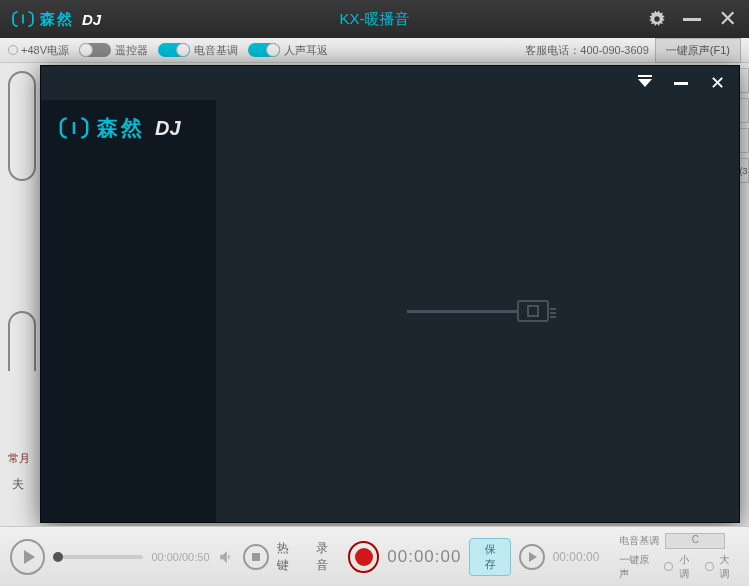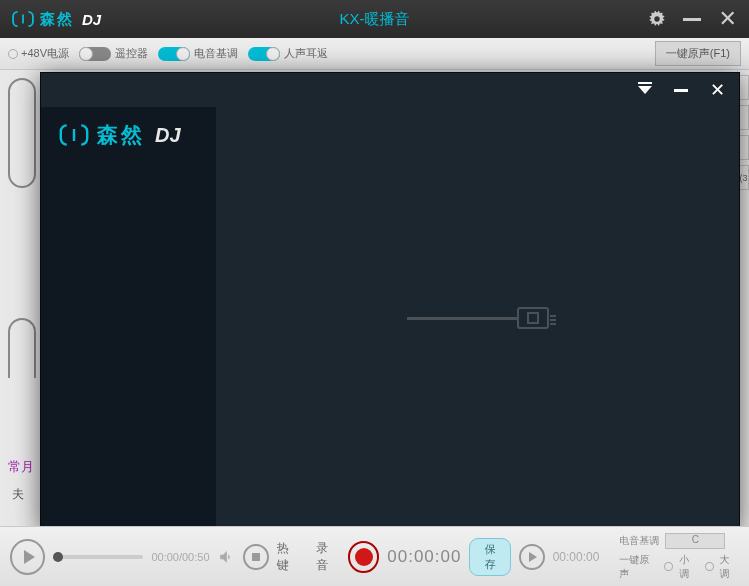--- a/index.html
+++ b/index.html
@@ -7,35 +7,35 @@
 .titlebar{height:38px;background:linear-gradient(#3a3a3a,#2a2a2a);display:flex;align-items:center;padding:0 12px;color:#fff;position:relative}
 .logo-wrap{display:flex;align-items:center;gap:6px}
 .logo-icon{width:22px;height:18px;color:#00bcd4}
 .logo-text{color:#00bcd4;font-size:15px;letter-spacing:2px;font-weight:600}
 .logo-dj{color:#fff;font-size:15px;font-weight:700;font-style:italic;margin-left:2px}
 .title{position:absolute;left:50%;transform:translateX(-50%);color:#00bcd4;font-size:15px;font-weight:500}
 .title-controls{margin-left:auto;display:flex;align-items:center;gap:18px}
 .gear{width:16px;height:16px;cursor:pointer}
 .minbtn{width:18px;height:3px;background:#ccc;cursor:pointer}
 .closebtn{font-size:22px;color:#ccc;cursor:pointer;font-weight:200}
-.toolbar{height:32px;background:linear-gradient(#efefef,#e0e0e0);border-bottom:1px solid #c8c8c8;display:flex;align-items:center;padding:0 8px;gap:6px;color:#666;font-size:11px}
+.toolbar{height:25px;background:linear-gradient(#efefef,#e0e0e0);border-bottom:1px solid #c8c8c8;display:flex;align-items:center;padding:0 8px;gap:6px;color:#666;font-size:11px}
 .radio-dot{width:10px;height:10px;border-radius:50%;border:1px solid #aaa;margin-right:3px}
 .toggle{width:32px;height:14px;border-radius:7px;background:#888;position:relative;margin:0 4px}
 .toggle.on{background:#00bcd4}
 .toggle-knob{width:14px;height:14px;border-radius:50%;background:#eee;position:absolute;top:0;border:1px solid #aaa}
 .toggle.off .toggle-knob{left:0}
 .toggle.on .toggle-knob{right:0}
 .tb-item{display:flex;align-items:center}
 .tb-spacer{flex:1}
 .btn-orig{background:#d8d8d8;border:1px solid #b0b0b0;padding:4px 10px;font-size:11px;color:#555;cursor:pointer}
 .main{position:relative;height:458px;background:#e8e8e8}
 .left-panel{position:absolute;left:8px;top:8px;width:30px;height:440px}
 .knob-hint{width:28px;height:110px;border:2px solid #888;border-radius:14px;margin-bottom:18px}
 .knob-half{width:28px;height:60px;border:2px solid #888;border-radius:14px 14px 0 0;border-bottom:none;margin-top:130px}
-.常-label{font-size:13px;color:#a21caf;margin-top:10px}
+.常-label{font-size:11px;color:#7f1d1d;margin-top:10px}
 .overlay{position:absolute;left:40px;top:2px;width:700px;height:458px;background:#1c262e;border:1px solid #0a0a0a;box-shadow:0 4px 24px rgba(0,0,0,.6)}
 .ov-header{height:34px;background:#1c262e;display:flex;align-items:center;justify-content:flex-end;padding:0 14px;gap:22px}
 .ov-drop{width:0;height:0;border-left:7px solid transparent;border-right:7px solid transparent;border-top:8px solid #fff;position:relative;cursor:pointer}
 .ov-drop::after{content:"";position:absolute;top:-12px;left:-7px;width:14px;height:2px;background:#fff}
 .ov-min{width:14px;height:3px;background:#fff;cursor:pointer}
 .ov-close{color:#fff;font-size:18px;cursor:pointer}
 .ov-sidebar{position:absolute;left:0;top:34px;bottom:0;width:175px;background:#0f1820;padding:14px 18px}
 .ov-logo{display:flex;align-items:center;gap:8px}
 .ov-logo-icon{width:30px;height:24px;color:#00bcd4}
 .ov-logo-text{color:#00bcd4;font-size:21px;font-weight:600;letter-spacing:3px}
@@ -57,21 +57,21 @@
 .slider{flex:0 0 90px;height:4px;background:#ccc;border-radius:2px;position:relative}
 .slider-knob{width:10px;height:10px;border-radius:50%;background:#555;position:absolute;top:-3px;left:0}
 .time-txt{font-size:11px;color:#aaa}
 .vol-icon{width:18px;height:18px;color:#aaa}
 .stop-btn{width:26px;height:26px;border:2px solid #999;border-radius:50%;display:flex;align-items:center;justify-content:center;cursor:pointer}
 .stop-sq{width:8px;height:8px;background:#999}
 .rec-label{font-size:12px;color:#666}
 .rec-btn{width:32px;height:32px;border:2px solid #a00;border-radius:50%;display:flex;align-items:center;justify-content:center;cursor:pointer}
 .rec-dot{width:18px;height:18px;border-radius:50%;background:#d01818}
 .rec-time{font-size:17px;color:#888;letter-spacing:1px}
-.save-btn{background:#bfeaf2;border:1px solid #7bc8d8;border-radius:9px;padding:3px 9px;font-size:11px;color:#3a6e7a;cursor:pointer}
+.save-btn{background:#bfeaf2;border:1px solid #7bc8d8;border-radius:4px;padding:3px 9px;font-size:11px;color:#3a6e7a;cursor:pointer}
 .rec-time2{font-size:12px;color:#aaa}
 .tune-section{display:flex;flex-direction:column;gap:4px;font-size:10px;color:#888;margin-left:12px}
 .tune-row{display:flex;align-items:center;gap:6px}
 .tune-dd{width:60px;height:16px;background:#ddd;border:1px solid #bbb;text-align:center;font-size:10px;color:#888}
 .radio-sm{width:9px;height:9px;border-radius:50%;border:1px solid #aaa}
 </style>
 </head>
 <body>
 
 <div class="titlebar">
@@ -109,20 +109,21 @@
       </span>
       <span>电音基调</span>
     </div>
   <div class="tb-item">
       <span class="toggle on">
         <span class="toggle-knob"></span>
       </span>
       <span>人声耳返</span>
     </div>
   <div class="tb-spacer"></div>
+  <span>客服电话：400-090-3609</span>
   <button class="btn-orig">一键原声(F1)</button>
 </div>
 
 <div class="main">
   <div class="left-panel">
     <div class="knob-hint"></div>
     <div class="knob-half"></div>
     <div class="常-label" style="margin-top:80px">常月</div>
     <div style="margin-top:10px;padding-left:4px;color:#555">夫</div>
   </div>

